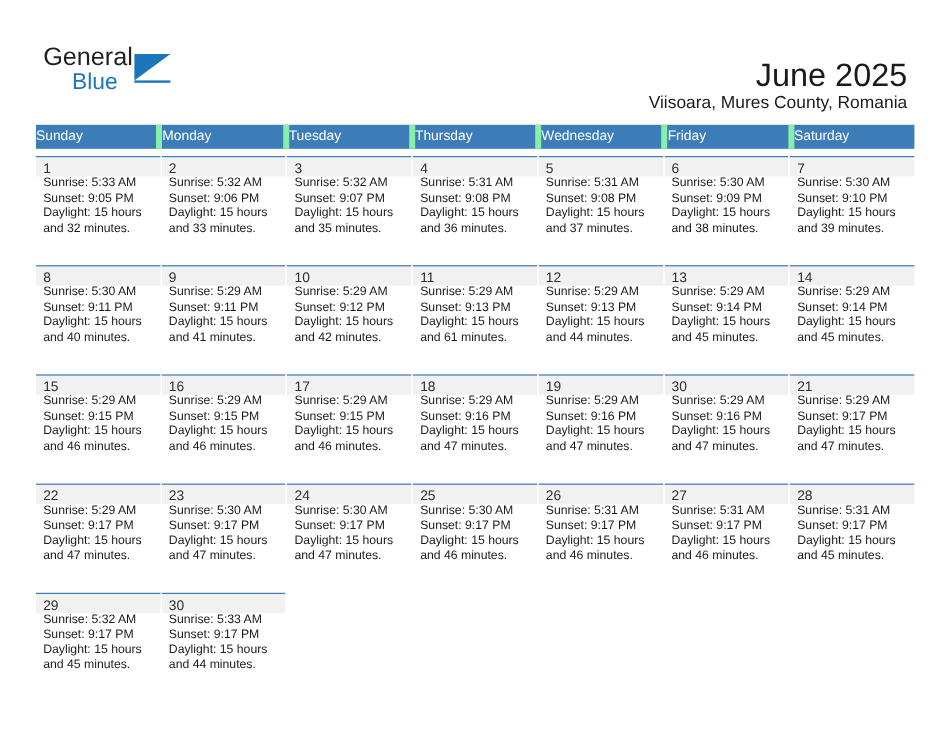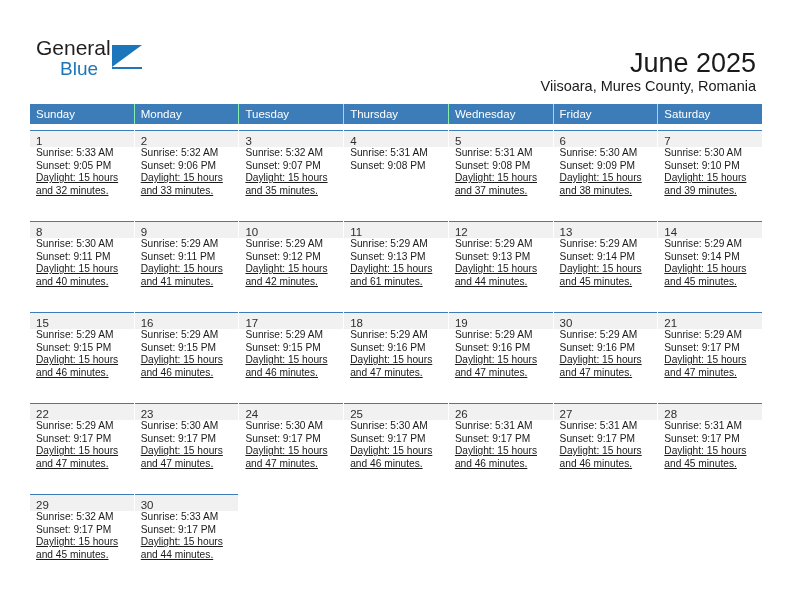--- a/index.html
+++ b/index.html
@@ -103,29 +103,28 @@
   }
   .weekdays {
     display: flex;
     width: 732px;
     background: #3c7cb8;
   }
   .weekday {
     flex: 1 1 0;
     height: 20px;
     line-height: 20px;
-    padding-left: 6px;
     box-sizing: border-box;
     font-size: 11.5px;
     color: #ffffff;
     white-space: nowrap;
     overflow: hidden;
   }
   .weekday + .weekday {
-    border-left: 1px solid #86efac;
+    border-left: 5px solid #86efac;
   }
 
   .week {
     display: flex;
     width: 732px;
     margin-top: 6px;
   }
   .cell {
     flex: 1 1 0;
     width: 104.57px;
@@ -159,21 +158,20 @@
     padding: 0 5px 0 6px;
     font-size: 10.2px;
     line-height: 12.6px;
     color: #1a1a1a;
   }
   .details div {
     white-space: nowrap;
   }
   .details .wrap {
     white-space: normal;
-    text-decoration: underline;
   }
 </style>
 </head>
 <body>
 
 <div class="page">
 
   <div class="header">
 
     <div class="logo">
@@ -228,20 +226,21 @@
                 <div class="wrap">Daylight: 15 hours and 35 minutes.</div>
               </div>
             </div>
           </div>
           <div class="cell">
             <div class="cell-inner">
               <div class="daynum-band"><span class="daynum">4</span></div>
               <div class="details">
                 <div>Sunrise: 5:31 AM</div>
                 <div>Sunset: 9:08 PM</div>
+                <div class="wrap">Daylight: 15 hours and 36 minutes.</div>
               </div>
             </div>
           </div>
           <div class="cell">
             <div class="cell-inner">
               <div class="daynum-band"><span class="daynum">5</span></div>
               <div class="details">
                 <div>Sunrise: 5:31 AM</div>
                 <div>Sunset: 9:08 PM</div>
                 <div class="wrap">Daylight: 15 hours and 37 minutes.</div>

